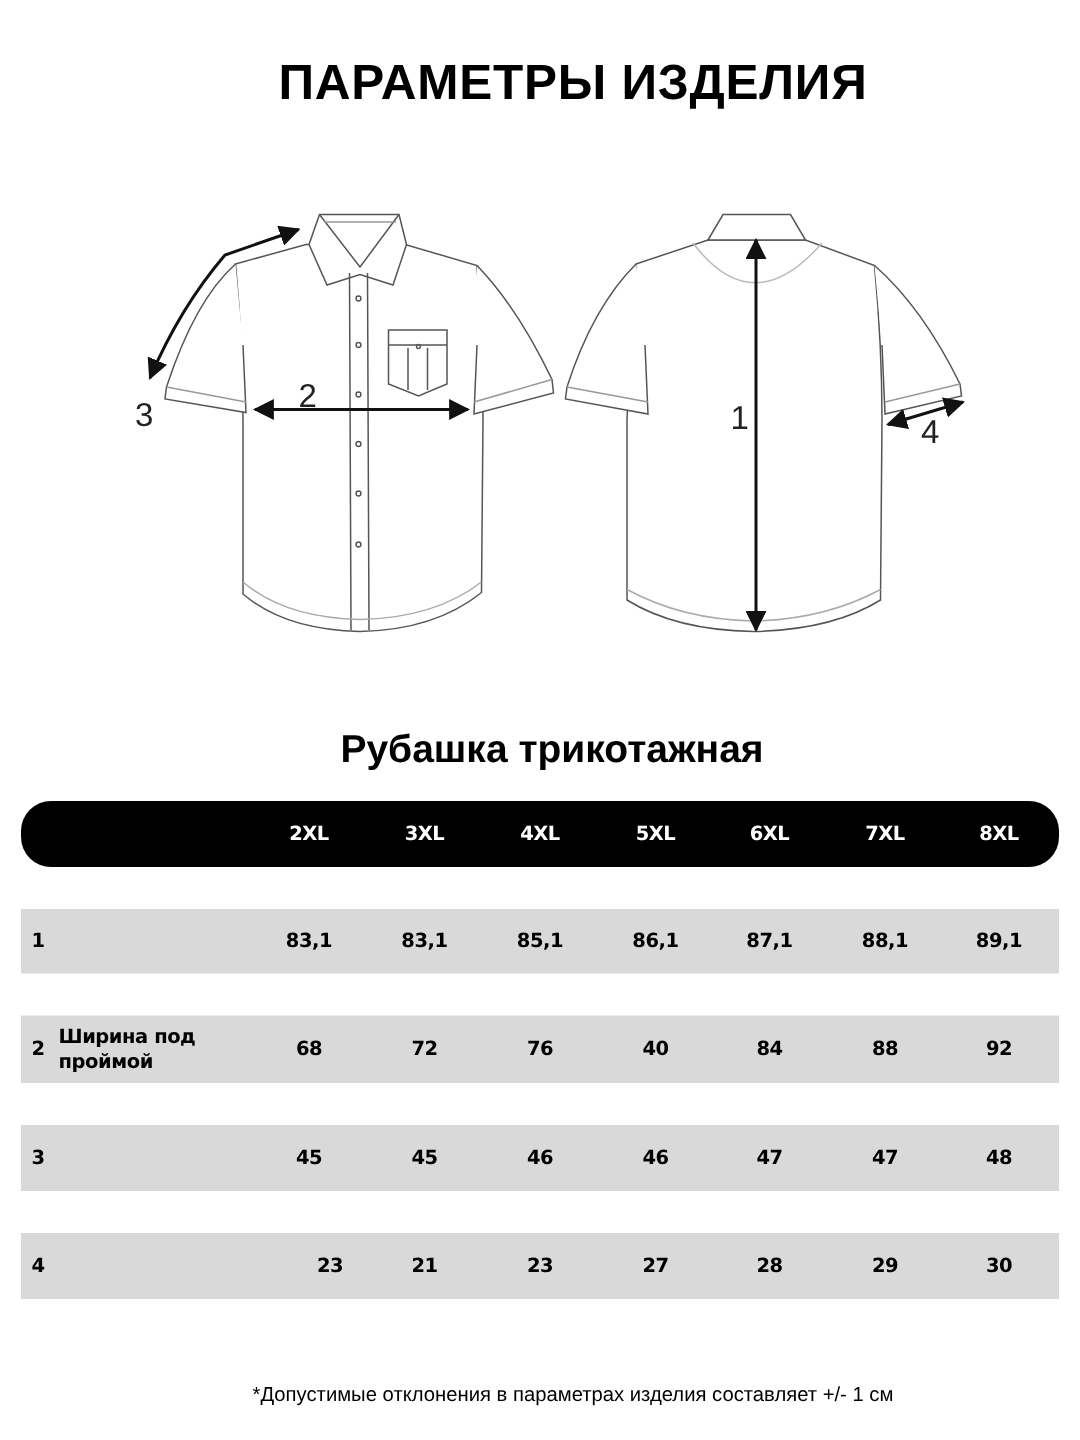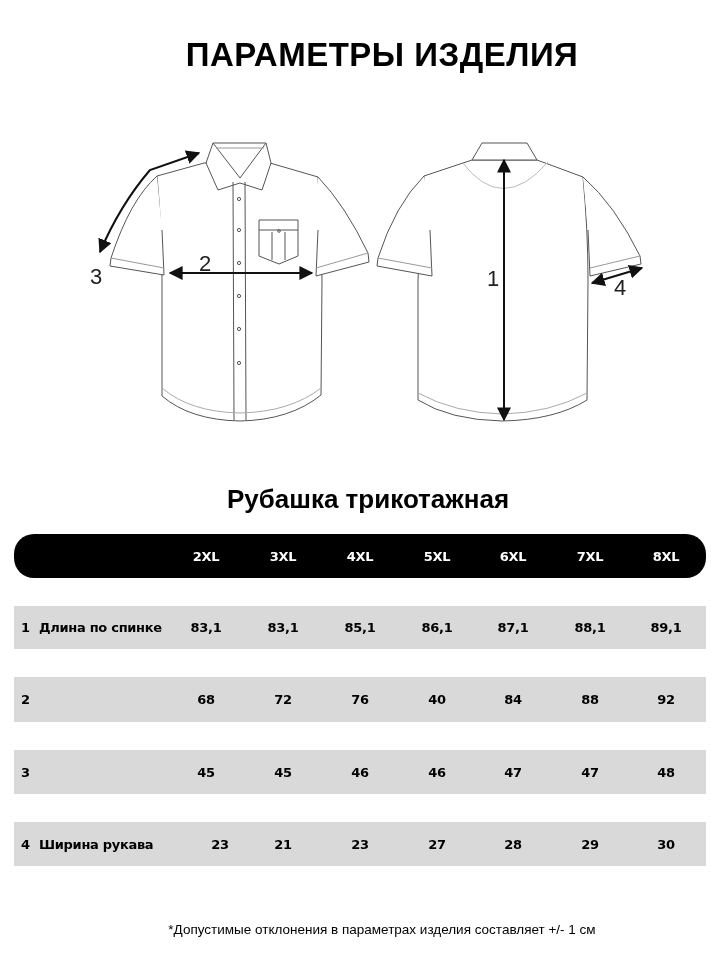--- a/index.html
+++ b/index.html
@@ -89,32 +89,32 @@
     <div class="cell num-cell" style="left:239px">3XL</div>
     <div class="cell num-cell" style="left:316px">4XL</div>
     <div class="cell num-cell" style="left:393px">5XL</div>
     <div class="cell num-cell" style="left:469px">6XL</div>
     <div class="cell num-cell" style="left:546px">7XL</div>
     <div class="cell num-cell" style="left:622px">8XL</div>
   </div>
 
   <div class="data-row" style="top:72px;height:43px">
     <div class="cell row-index">1</div>
-    <div class="cell row-label">Длина по спинке</div>
     <div class="cell num-cell" style="left:162px">83,1</div>
     <div class="cell num-cell" style="left:239px">83,1</div>
     <div class="cell num-cell" style="left:316px">85,1</div>
     <div class="cell num-cell" style="left:393px">86,1</div>
     <div class="cell num-cell" style="left:469px">87,1</div>
     <div class="cell num-cell" style="left:546px">88,1</div>
     <div class="cell num-cell" style="left:622px">89,1</div>
   </div>
 
   <div class="data-row" style="top:143px;height:45px">
     <div class="cell row-index">2</div>
+    <div class="cell row-label" style="width:100px">Ширина под проймой</div>
     <div class="cell num-cell" style="left:162px">68</div>
     <div class="cell num-cell" style="left:239px">72</div>
     <div class="cell num-cell" style="left:316px">76</div>
     <div class="cell num-cell" style="left:393px">40</div>
     <div class="cell num-cell" style="left:469px">84</div>
     <div class="cell num-cell" style="left:546px">88</div>
     <div class="cell num-cell" style="left:622px">92</div>
   </div>
 
   <div class="data-row" style="top:216px;height:44px">
@@ -123,21 +123,20 @@
     <div class="cell num-cell" style="left:239px">45</div>
     <div class="cell num-cell" style="left:316px">46</div>
     <div class="cell num-cell" style="left:393px">46</div>
     <div class="cell num-cell" style="left:469px">47</div>
     <div class="cell num-cell" style="left:546px">47</div>
     <div class="cell num-cell" style="left:622px">48</div>
   </div>
 
   <div class="data-row" style="top:288px;height:44px">
     <div class="cell row-index">4</div>
-    <div class="cell row-label">Ширина рукава</div>
     <div class="cell num-cell" style="left:176px">23</div>
     <div class="cell num-cell" style="left:239px">21</div>
     <div class="cell num-cell" style="left:316px">23</div>
     <div class="cell num-cell" style="left:393px">27</div>
     <div class="cell num-cell" style="left:469px">28</div>
     <div class="cell num-cell" style="left:546px">29</div>
     <div class="cell num-cell" style="left:622px">30</div>
   </div>
 </div>
 

